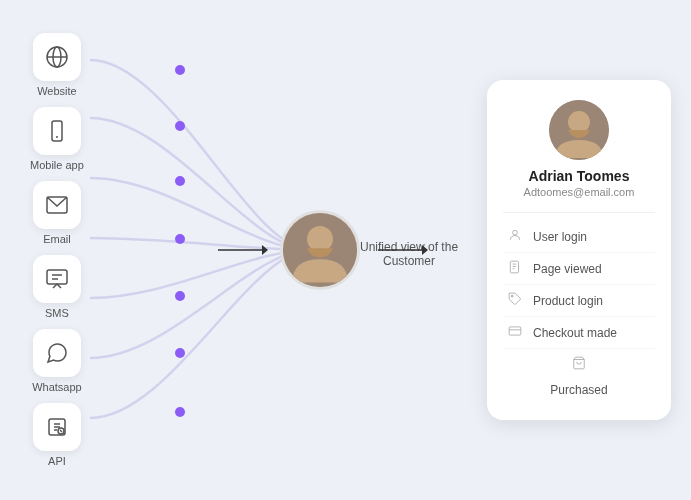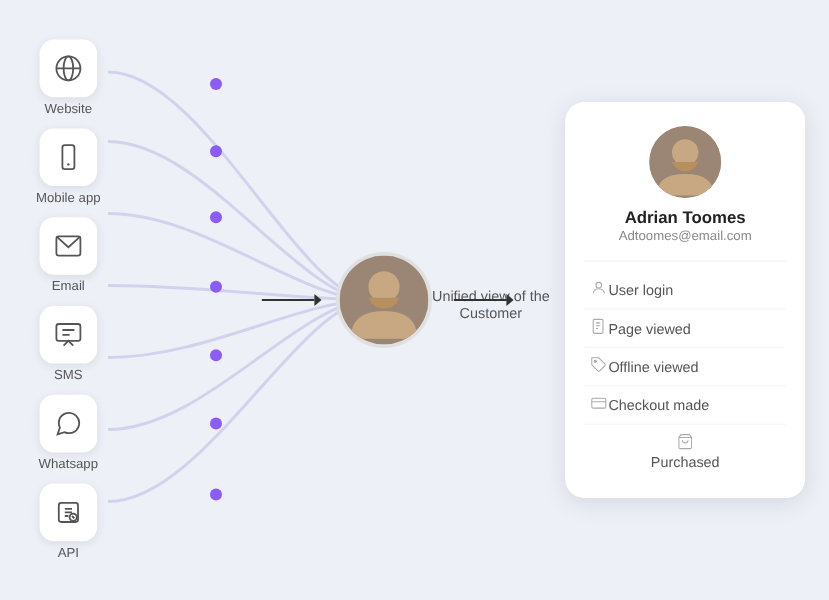--- a/index.html
+++ b/index.html
@@ -122,21 +122,21 @@
       display: flex;
       align-items: center;
     }
 
     
     .profile-card {
       position: absolute;
       right: 20px;
       top: 50%;
       transform: translateY(-50%);
-      width: 200px;
+      width: 184px;
       background: white;
       border-radius: 16px;
       box-shadow: 0 4px 20px rgba(0,0,0,0.1);
       padding: 20px 16px 16px;
       z-index: 10;
     }
 
     .profile-avatar {
       width: 60px;
       height: 60px;
@@ -166,20 +166,21 @@
 
     .profile-divider {
       height: 1px;
       background: #f0f0f0;
       margin-bottom: 8px;
     }
 
     .profile-item {
       display: flex;
       align-items: center;
+      gap: 10px;
       padding: 7px 4px;
       border-bottom: 1px solid #f5f5f5;
     }
 
     .profile-item:last-child {
       border-bottom: none;
       flex-direction: column;
     }
 
     .profile-item-icon {
@@ -361,21 +362,21 @@
       <span class="profile-item-label">Page viewed</span>
     </div>
 
     <div class="profile-item">
       <span class="profile-item-icon">
         <svg width="14" height="14" viewBox="0 0 24 24" fill="none" stroke="#aaa" stroke-width="1.5">
           <path d="M20.59 13.41l-7.17 7.17a2 2 0 01-2.83 0L2 12V2h10l8.59 8.59a2 2 0 010 2.82z"></path>
           <circle cx="7" cy="7" r="1.5" fill="#aaa"></circle>
         </svg>
       </span>
-      <span class="profile-item-label">Offline viewed</span>
+      <span class="profile-item-label">Product login</span>
     </div>
 
     <div class="profile-item">
       <span class="profile-item-icon">
         <svg width="14" height="14" viewBox="0 0 24 24" fill="none" stroke="#aaa" stroke-width="1.5">
           <rect x="2" y="5" width="20" height="14" rx="2"></rect>
           <line x1="2" y1="10" x2="22" y2="10"></line>
         </svg>
       </span>
       <span class="profile-item-label">Checkout made</span>

